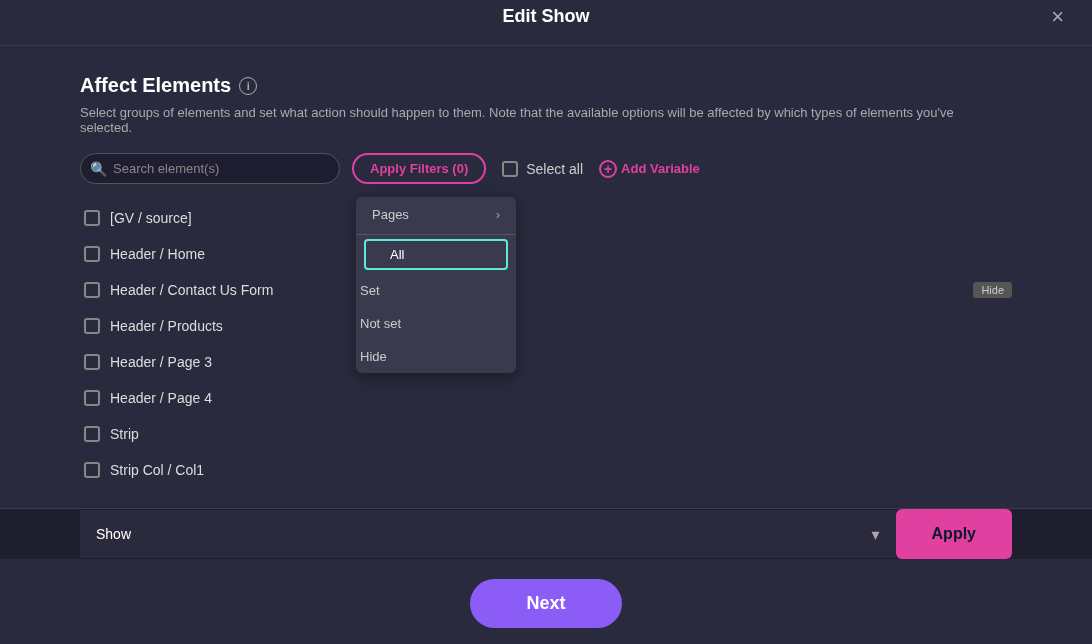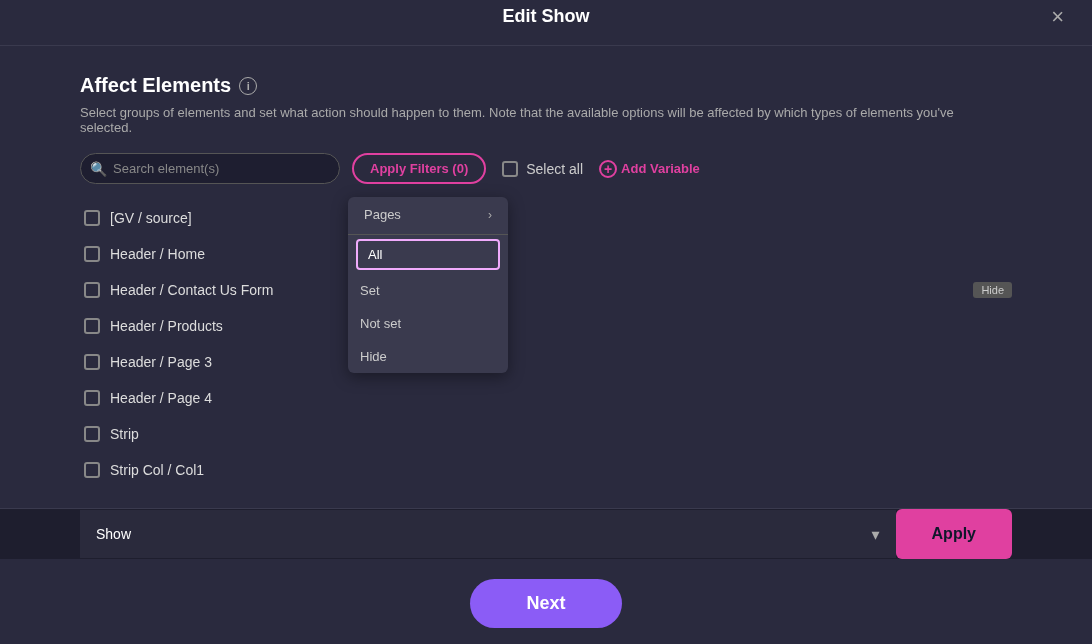--- a/index.html
+++ b/index.html
@@ -192,21 +192,21 @@
       color: #e040a0;
       font-size: 14px;
       line-height: 1;
       font-weight: 700;
     }
 
     
     .filters-dropdown {
       position: absolute;
       top: 44px;
-      left: 268px;
+      left: 276px;
       background: #3a3a4e;
       border-radius: 6px;
       min-width: 160px;
       z-index: 100;
       overflow: hidden;
       box-shadow: 0 4px 16px rgba(0,0,0,0.4);
     }
 
     .dropdown-section-label {
       display: flex;
@@ -223,32 +223,32 @@
       color: #aaa;
     }
 
     .dropdown-divider {
       border: none;
       border-top: 1px solid #555;
       margin: 2px 0;
     }
 
     .dropdown-item {
-      padding: 9px 12px;
+      padding: 9px 4px;
       font-size: 13px;
       color: #ccc;
       cursor: pointer;
     }
 
     .dropdown-item.selected {
       background: transparent;
-      border: 2px solid #f0abfc;
+      border: 2px solid #5eead4;
       border-radius: 4px;
       margin: 4px 8px;
-      padding: 6px 10px;
+      padding: 6px 24px;
       color: #fff;
     }
 
     
     .element-list {
       list-style: none;
       display: flex;
       flex-direction: column;
       gap: 0;
     }

